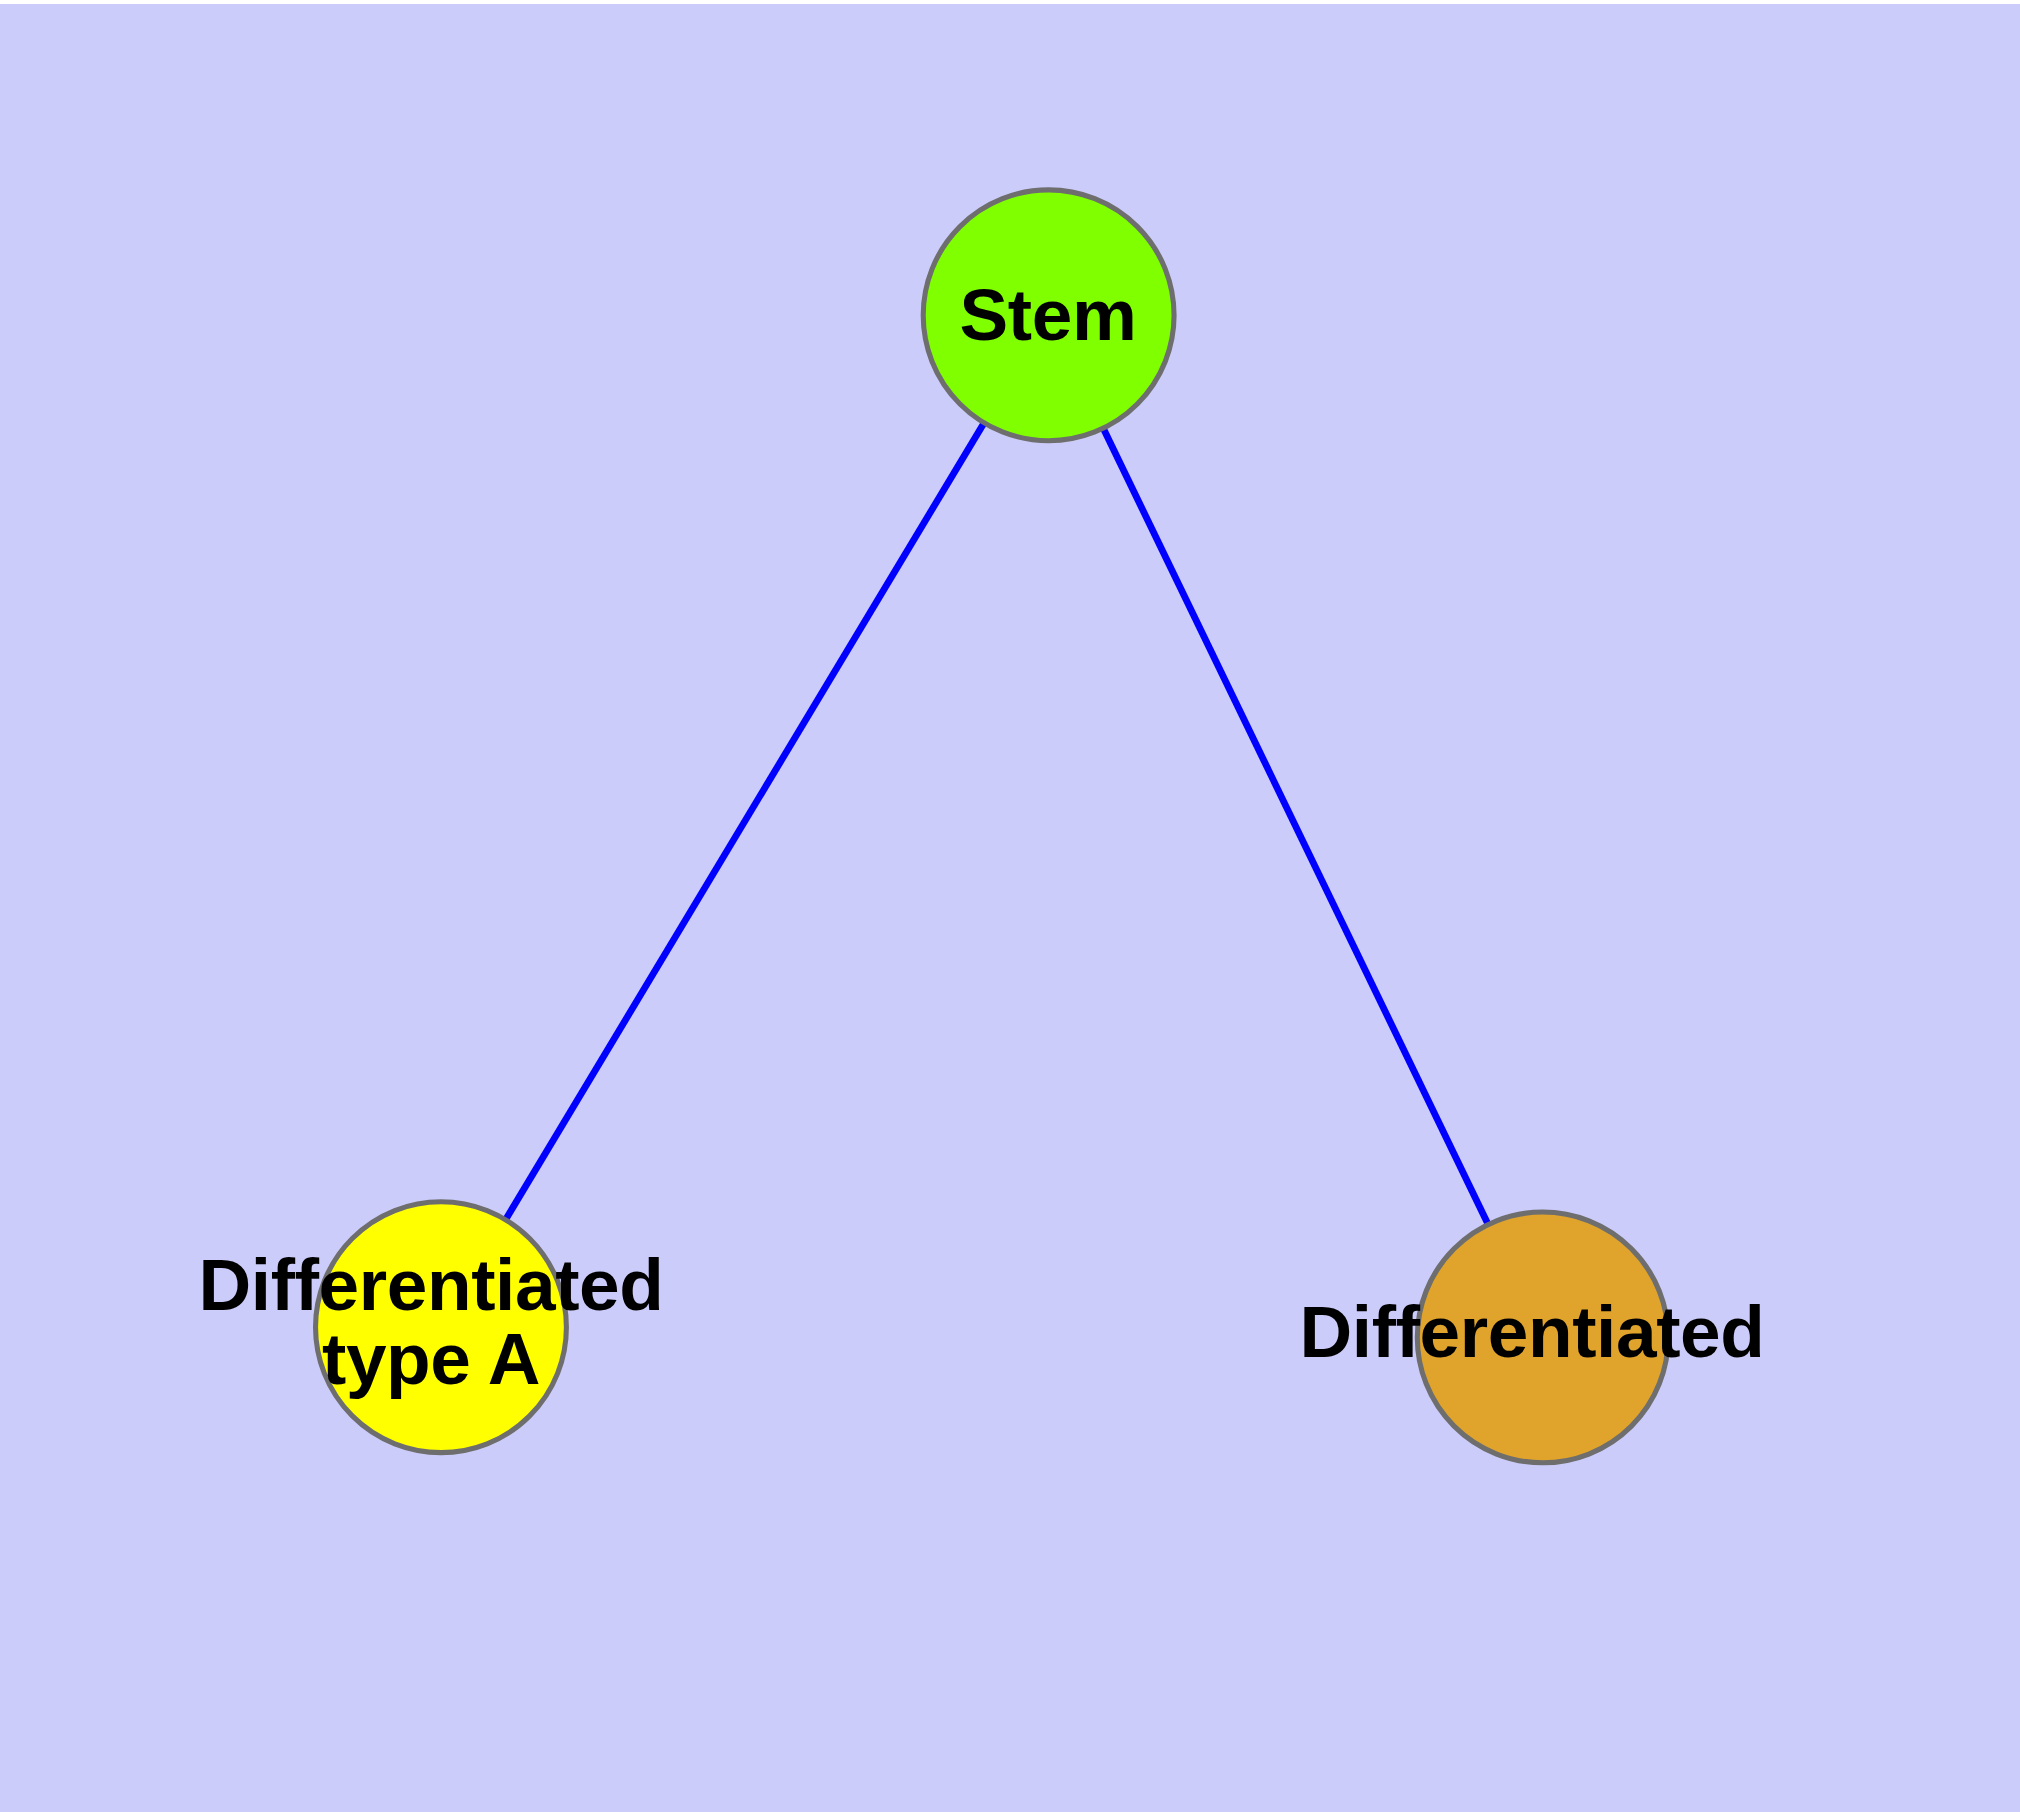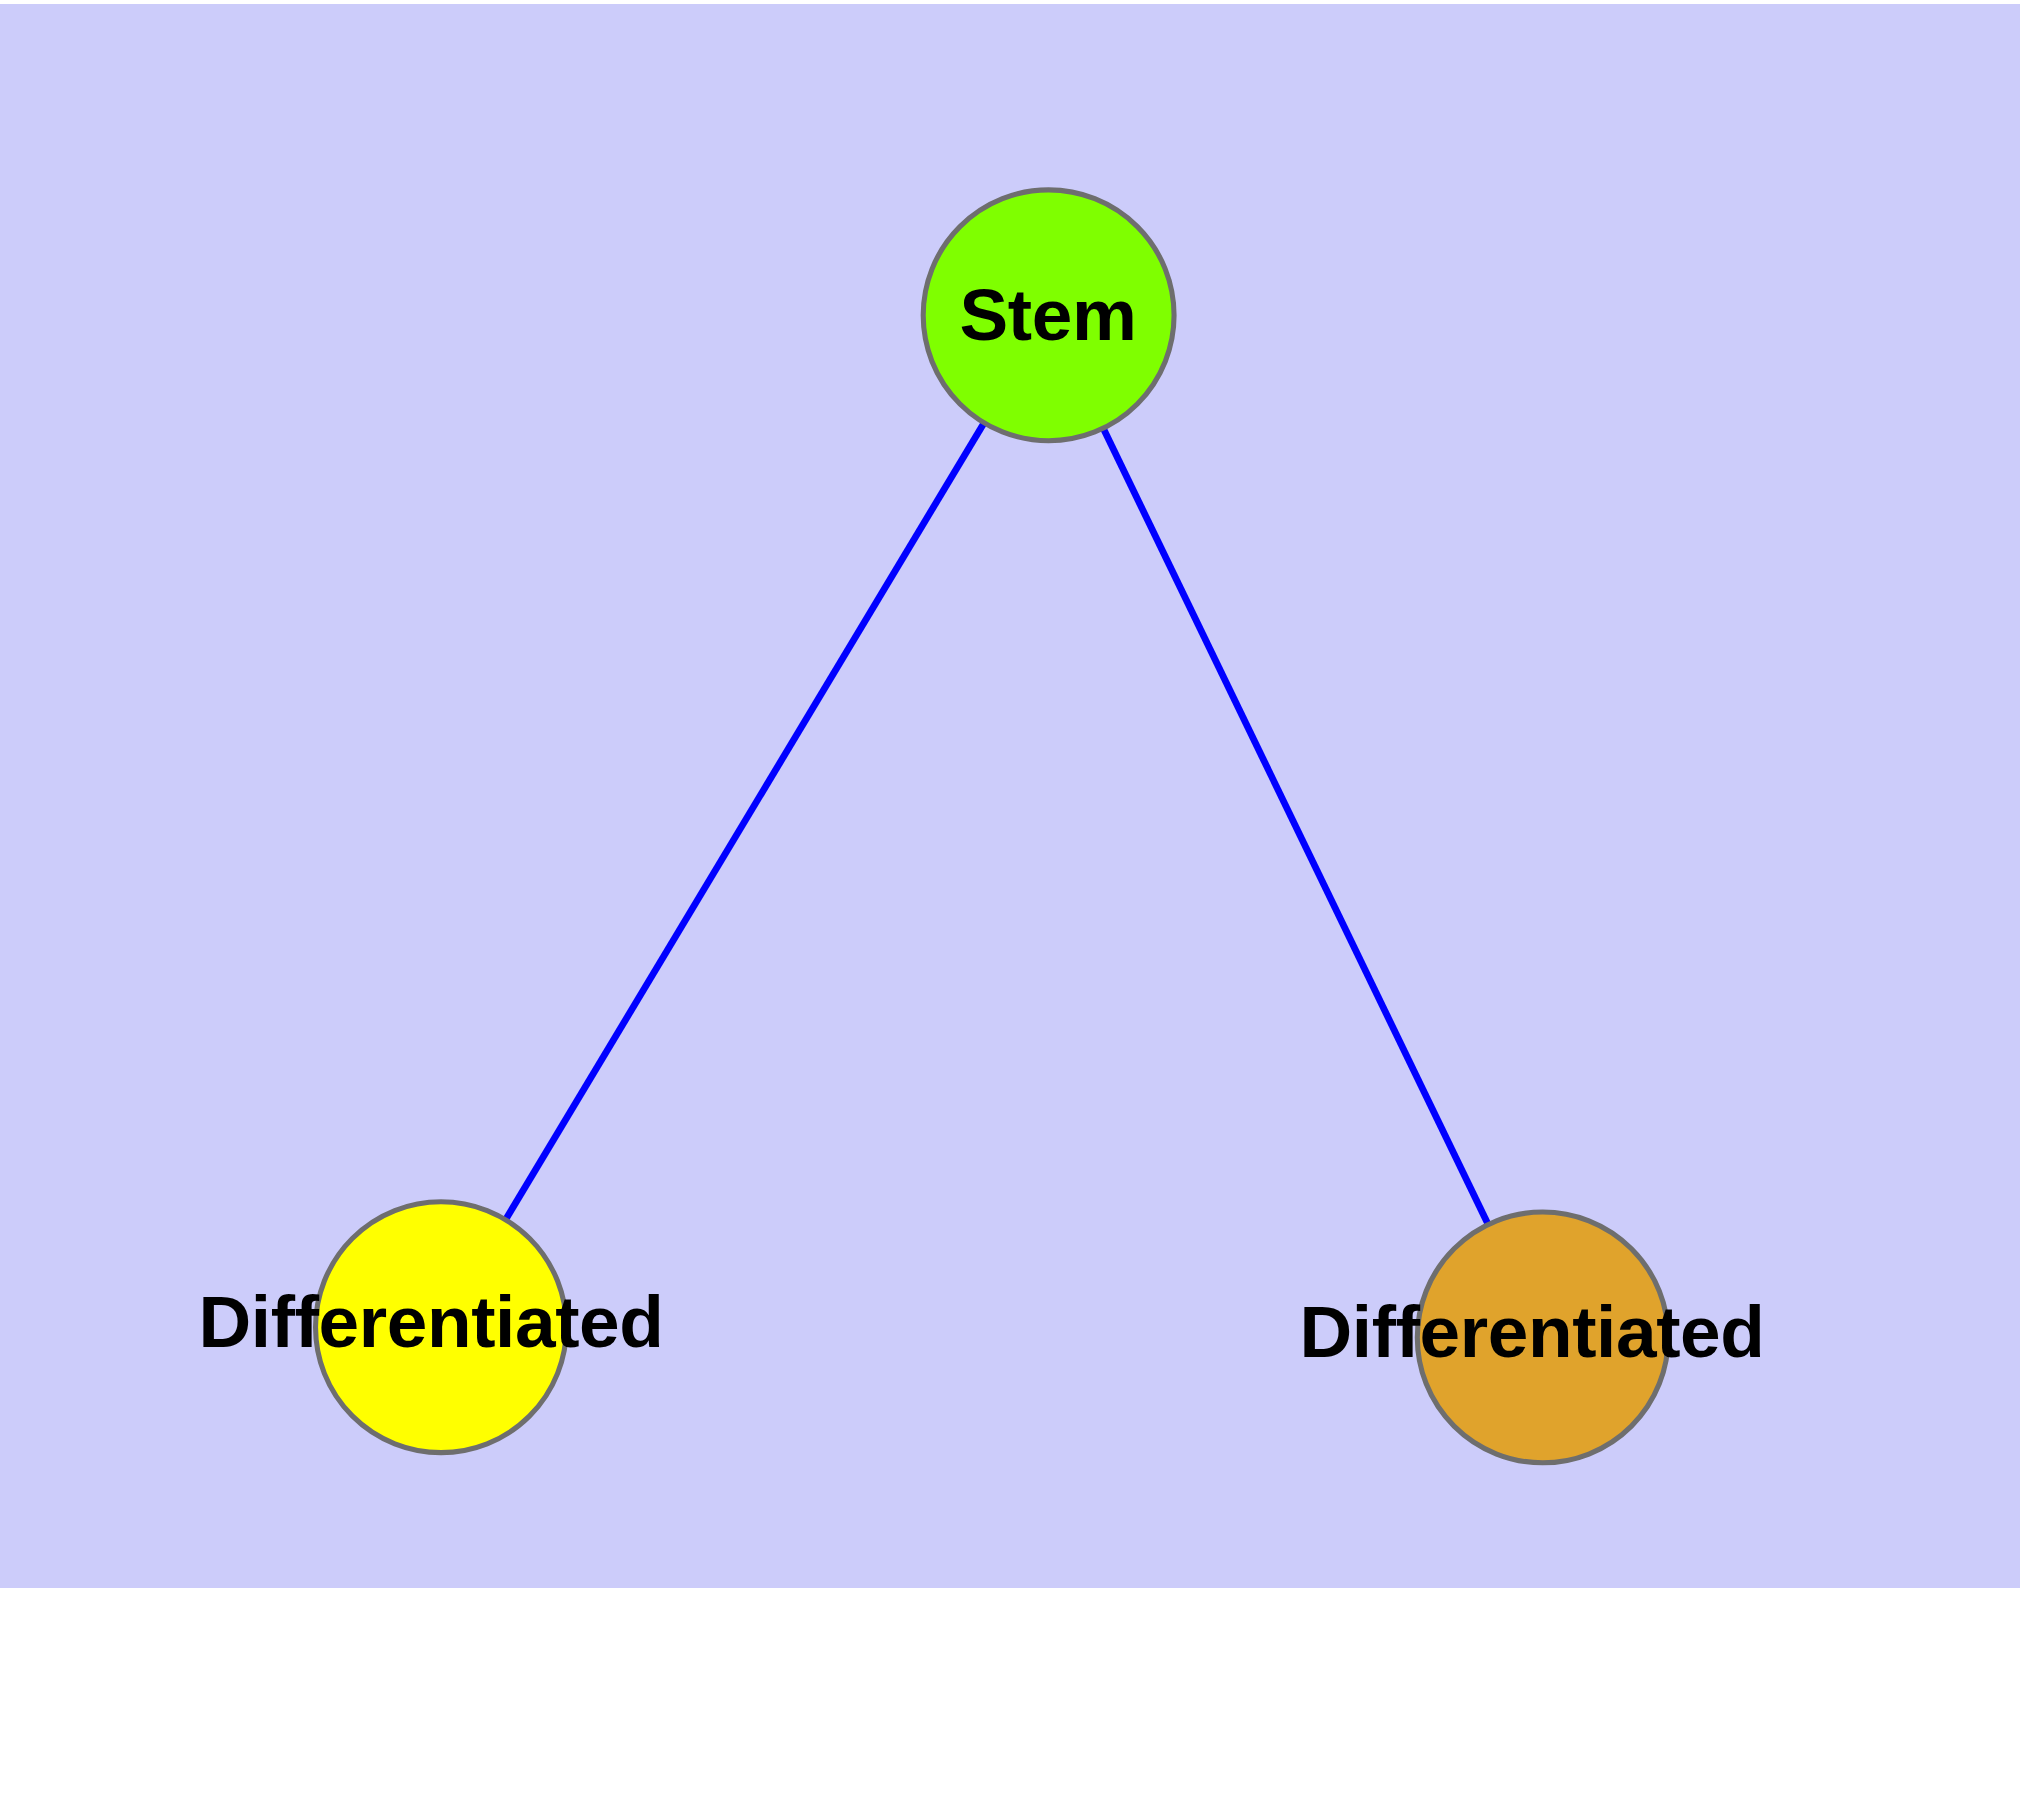--- a/index.html
+++ b/index.html
@@ -11,21 +11,21 @@
   body {
     width: 2021px;
     height: 1812px;
     overflow: hidden;
     font-family: "Liberation Sans", sans-serif;
   }
 
   #canvas {
     position: relative;
     width: 2021px;
-    height: 1588px;
+    height: 1812px;
     background: #ffffff;
     overflow: hidden;
   }
 
   
   #plot-area {
     position: absolute;
     left: 0;
     top: 4.2px;
     width: 2021px;
@@ -81,18 +81,18 @@
     </g>
     <g>
       <circle class="node-circle" cx="520" cy="1566" r="148" fill="#ffff00" stroke="#6e6e6e" stroke-width="6"></circle>
       <circle class="node-circle" cx="1820" cy="1578" r="148" fill="#e0a32c" stroke="#6e6e6e" stroke-width="6"></circle>
       <circle class="node-circle" cx="1237" cy="372" r="148" fill="#7fff00" stroke="#6e6e6e" stroke-width="6"></circle>
     </g>
   </svg>
 
   <div class="node-label" style="left:1048px; top:315px;">Stem</div>
 
-  <div class="node-label" style="left:431px; top:1322px;"><span>Differentiated</span><br></div>
+  <div class="node-label" style="left:431px; top:1322px;"><span>Differentiated</span><br><span>type A</span></div>
 
   <div class="node-label" style="left:1532px; top:1332px;"><span>Differentiated</span><br></div>
 
 </div>
 
 
 </body></html>

